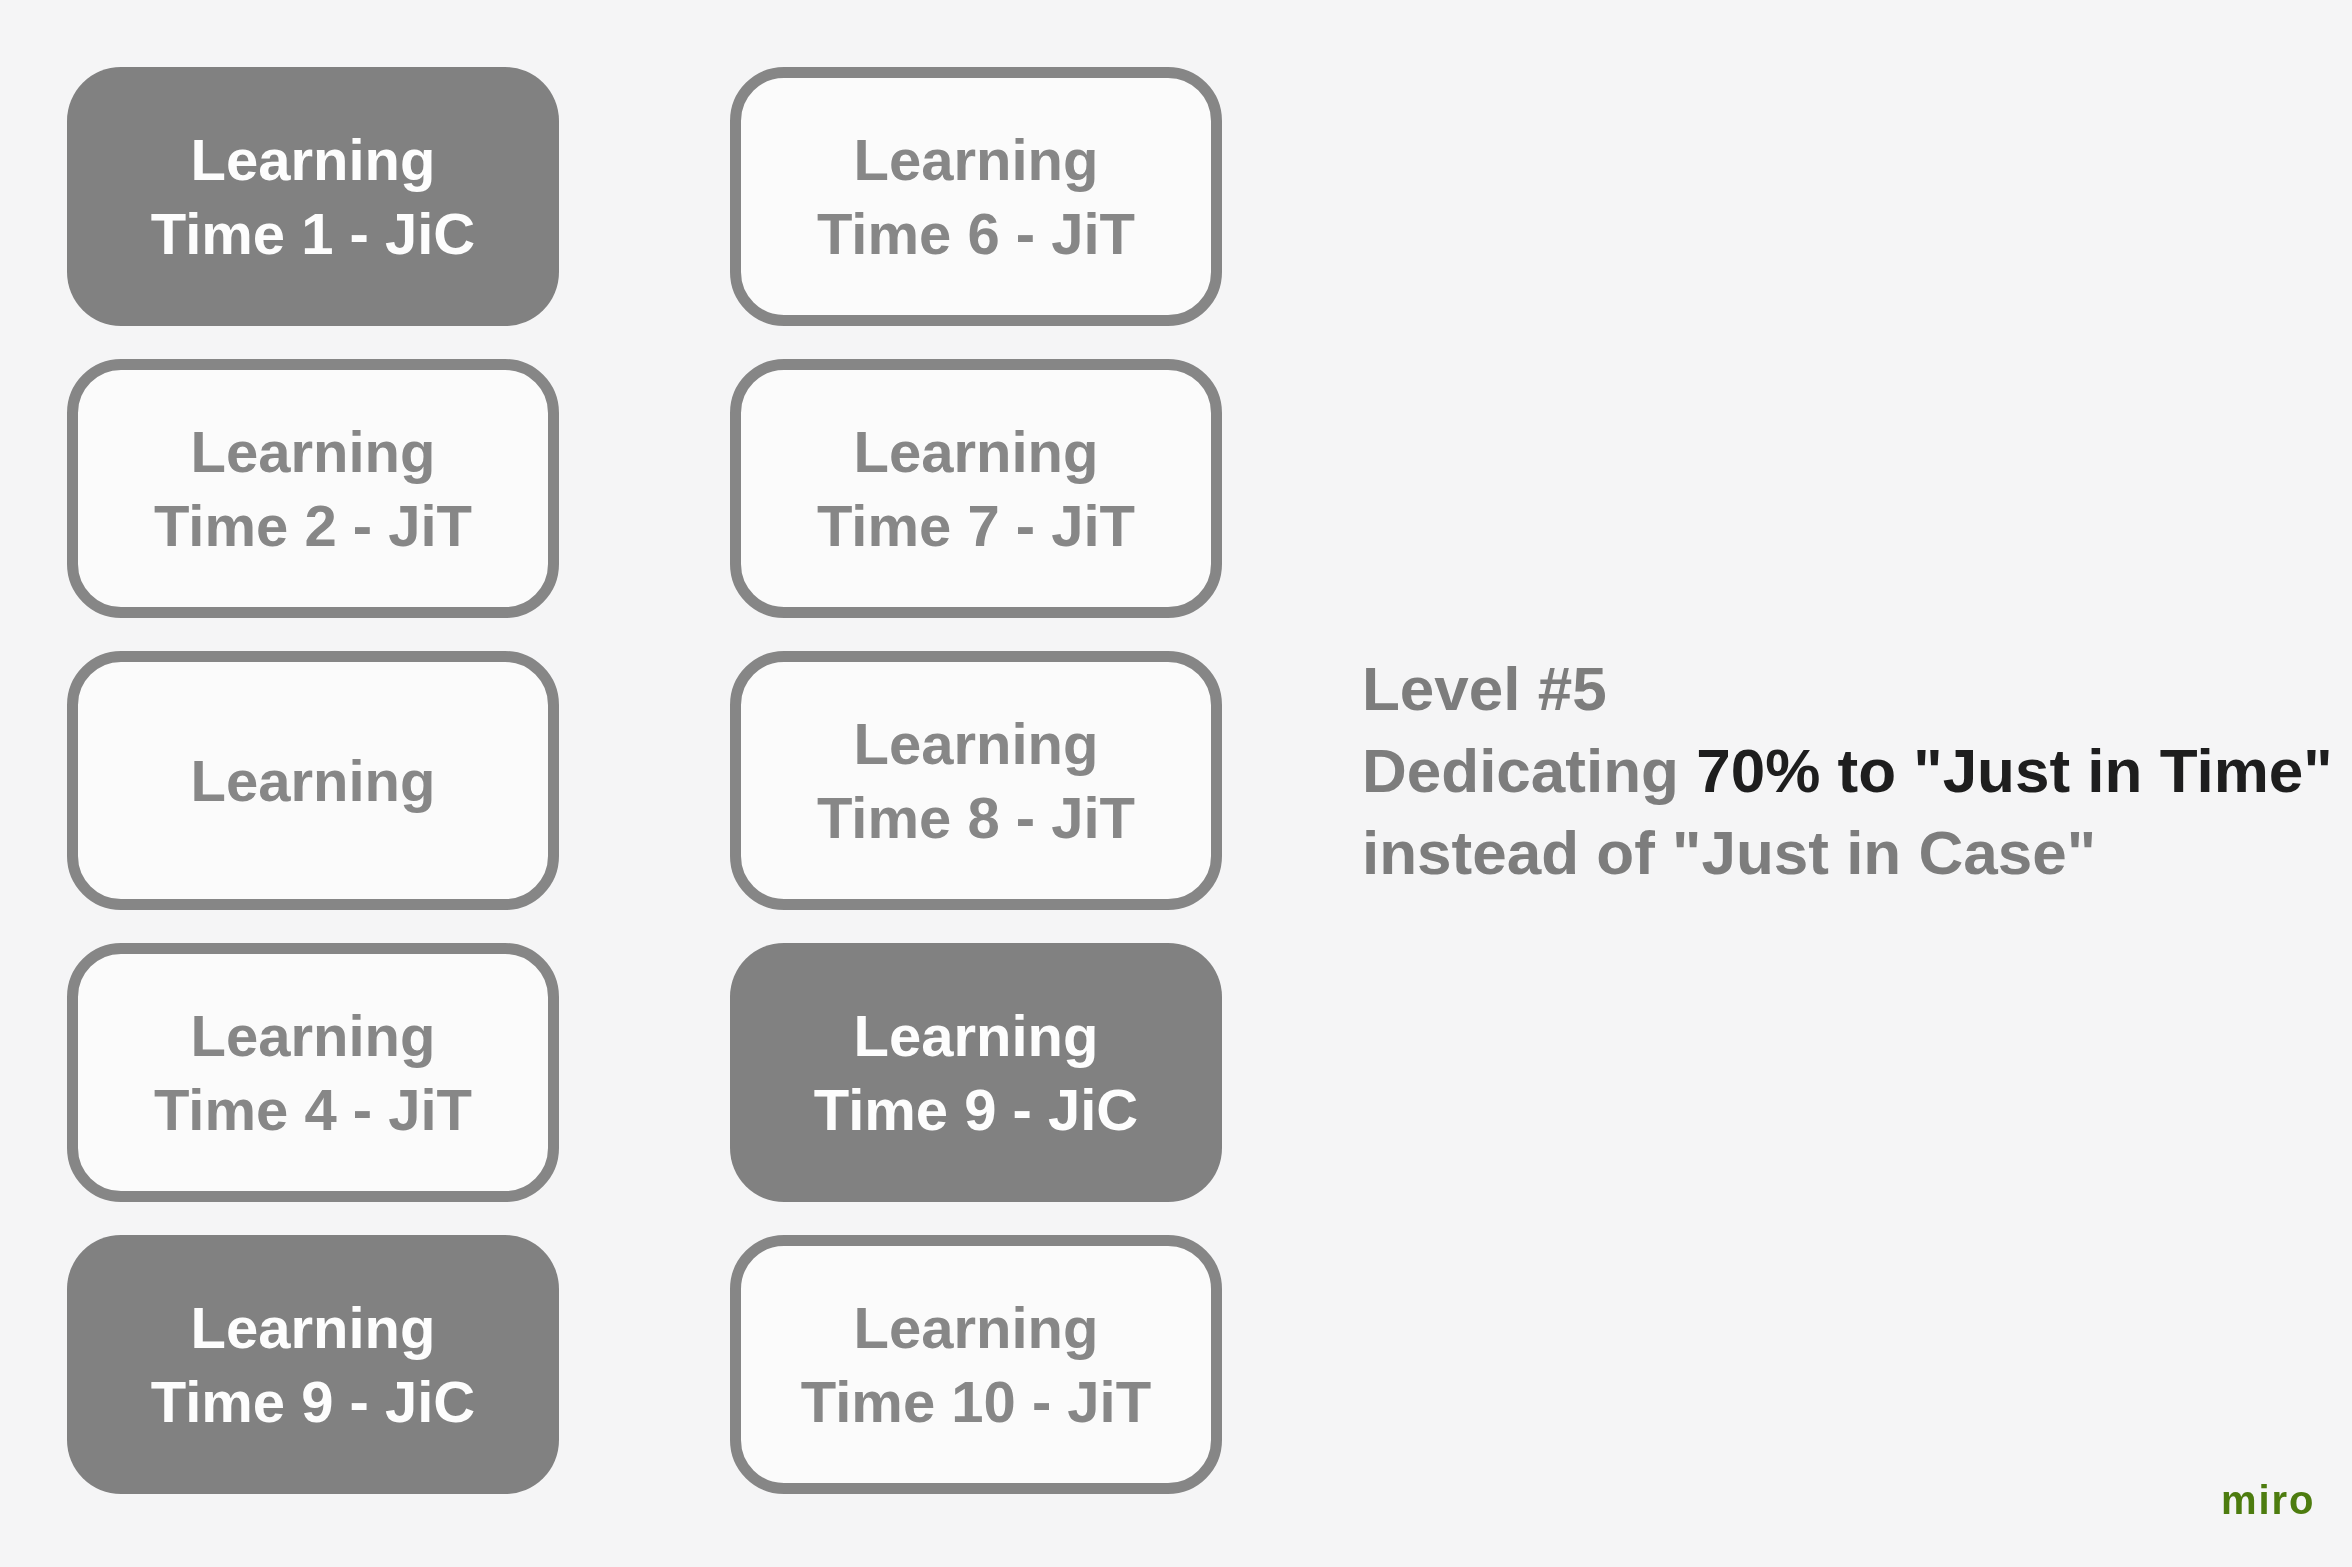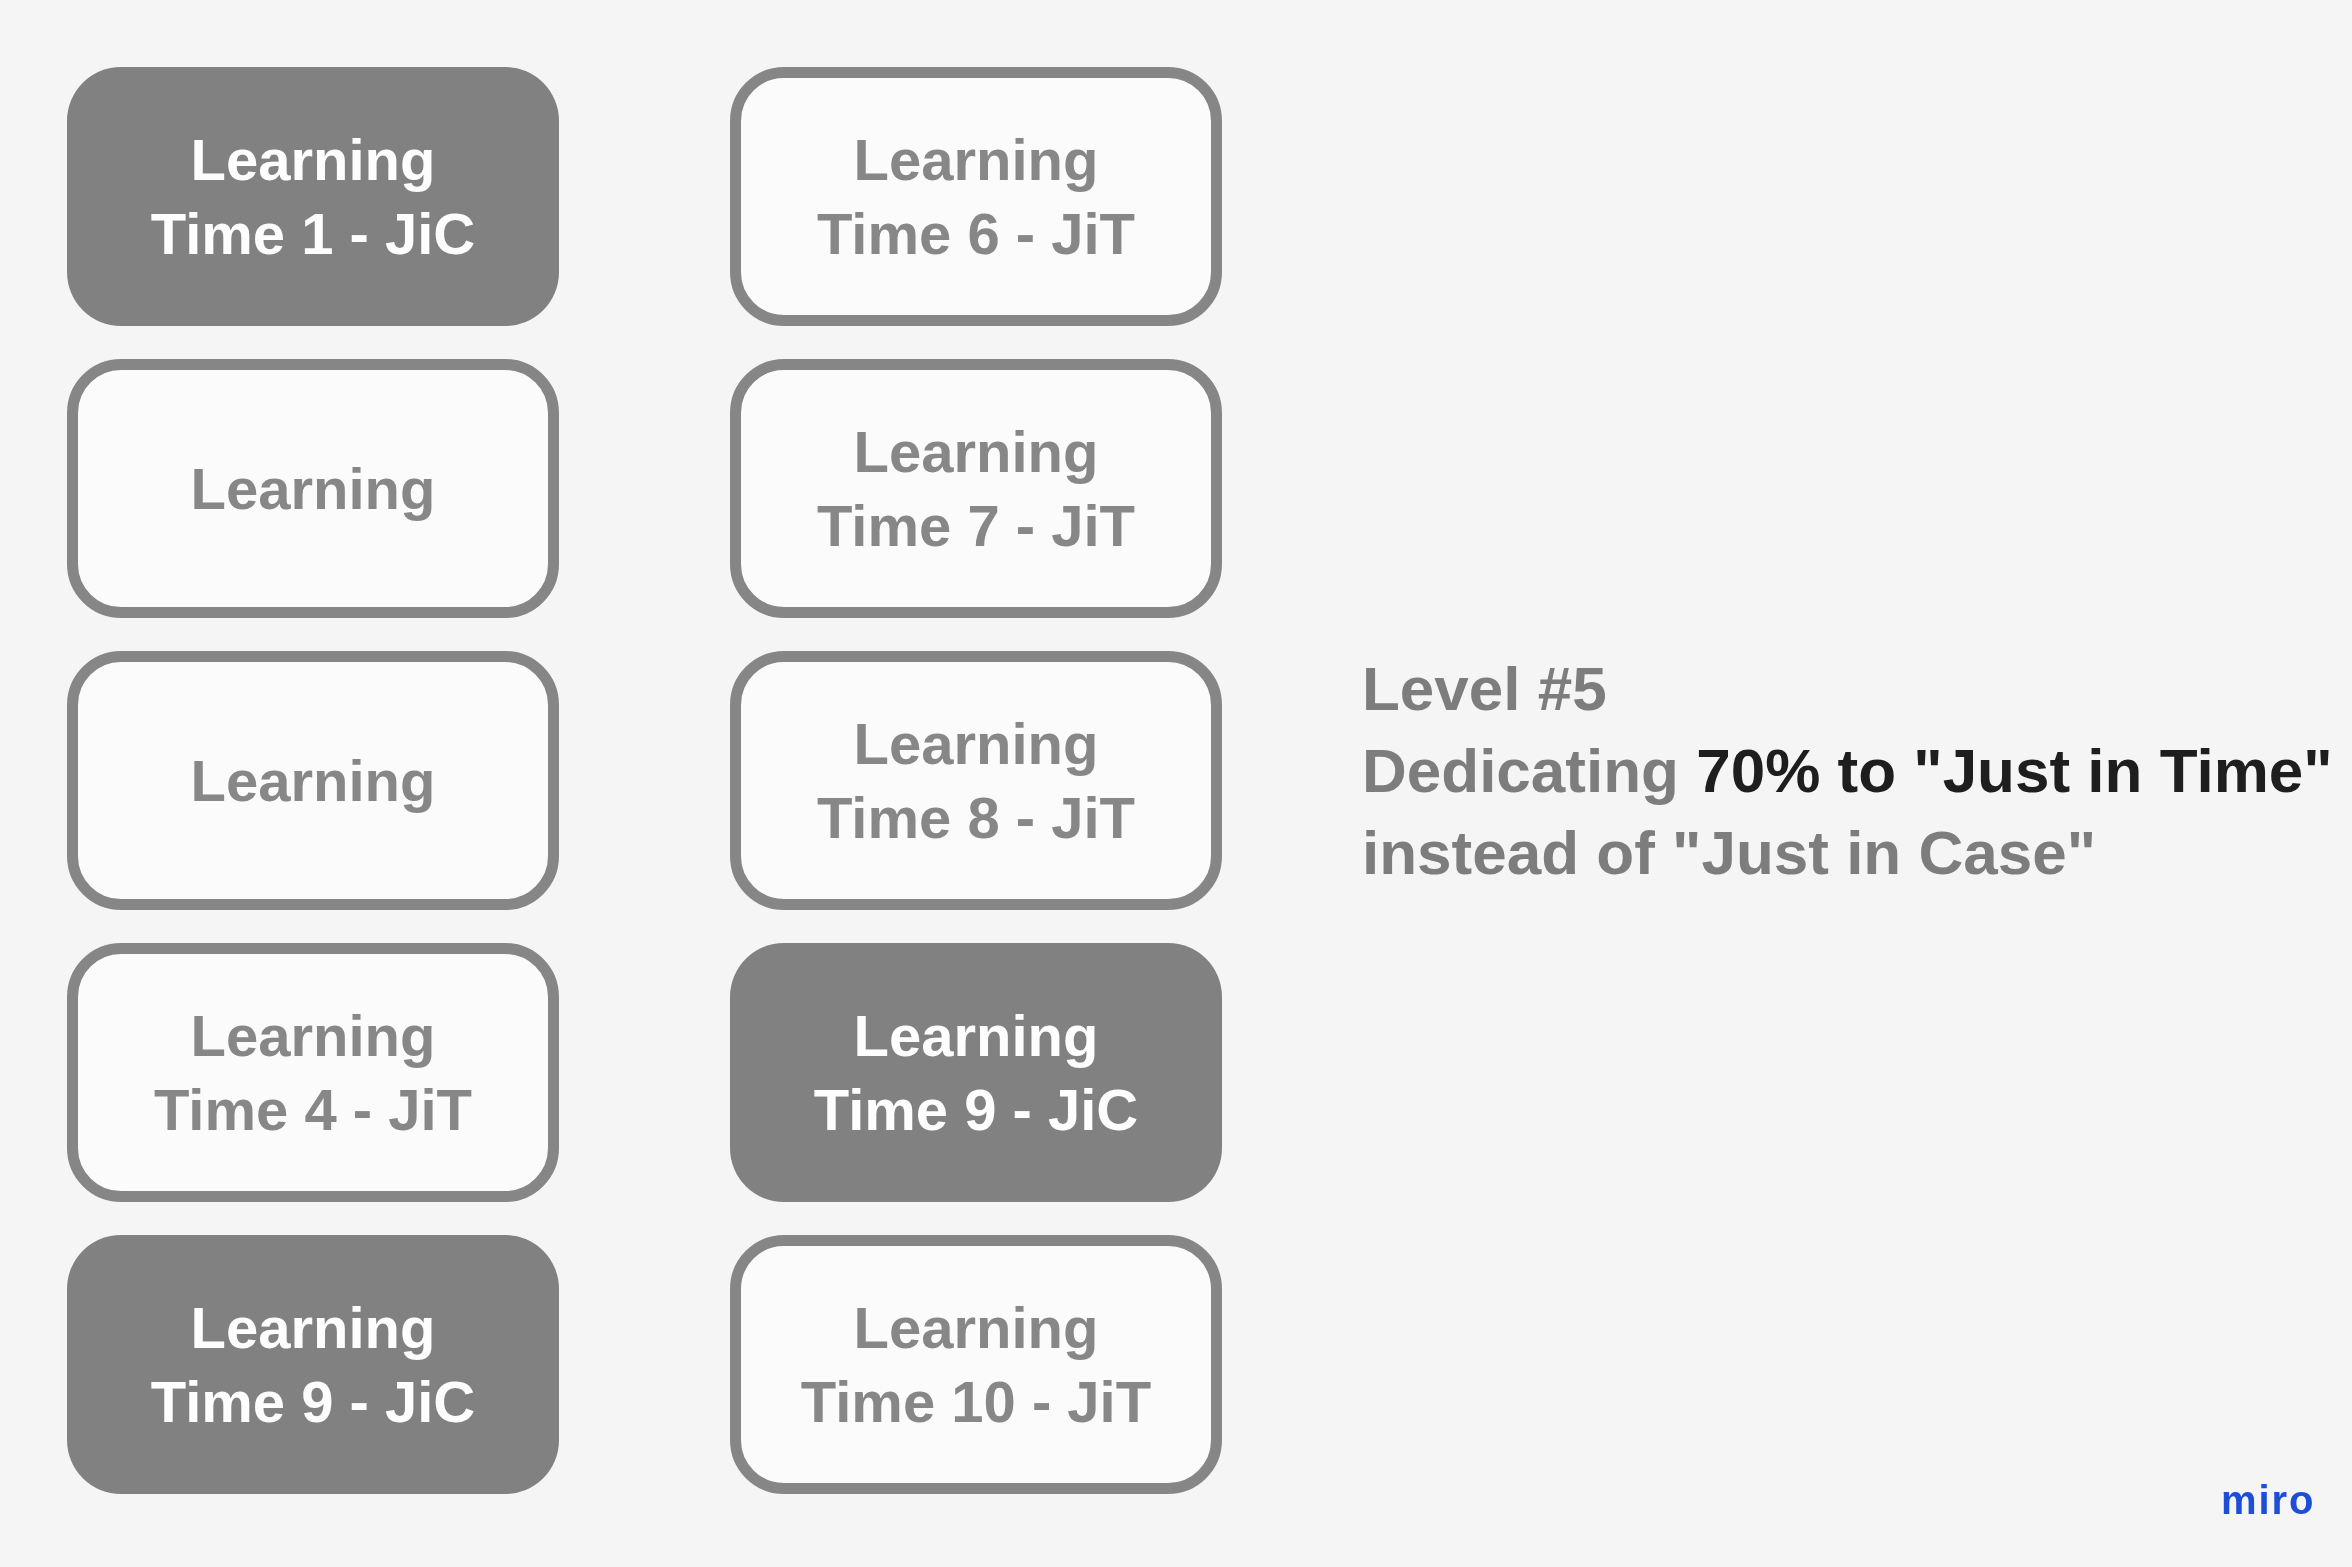--- a/index.html
+++ b/index.html
@@ -58,36 +58,37 @@
   }
   .cap-gray { color: #7d7d7d; }
   .cap-dark { color: #1e1e1e; }
   .watermark {
     position: absolute;
     left: 2221px;
     top: 1478px;
     font-size: 40px;
     font-weight: 600;
     letter-spacing: 1.9px;
-    color: #1d4ed8;
+    color: #4d7c0f;
     text-align: right;
   }
 </style>
 </head>
 <body>
 
 <div class="canvas">
 
   <div class="col col-left">
     <div class="card filled">
       <div>Learning</div>
       <div>Time 1 - JiC</div>
     </div>
     <div class="card outline">
       <div>Learning</div>
+      <div>Time 2 - JiT</div>
     </div>
     <div class="card outline">
       <div>Learning</div>
     </div>
     <div class="card outline">
       <div>Learning</div>
       <div>Time 4 - JiT</div>
     </div>
     <div class="card filled">
       <div>Learning</div>

